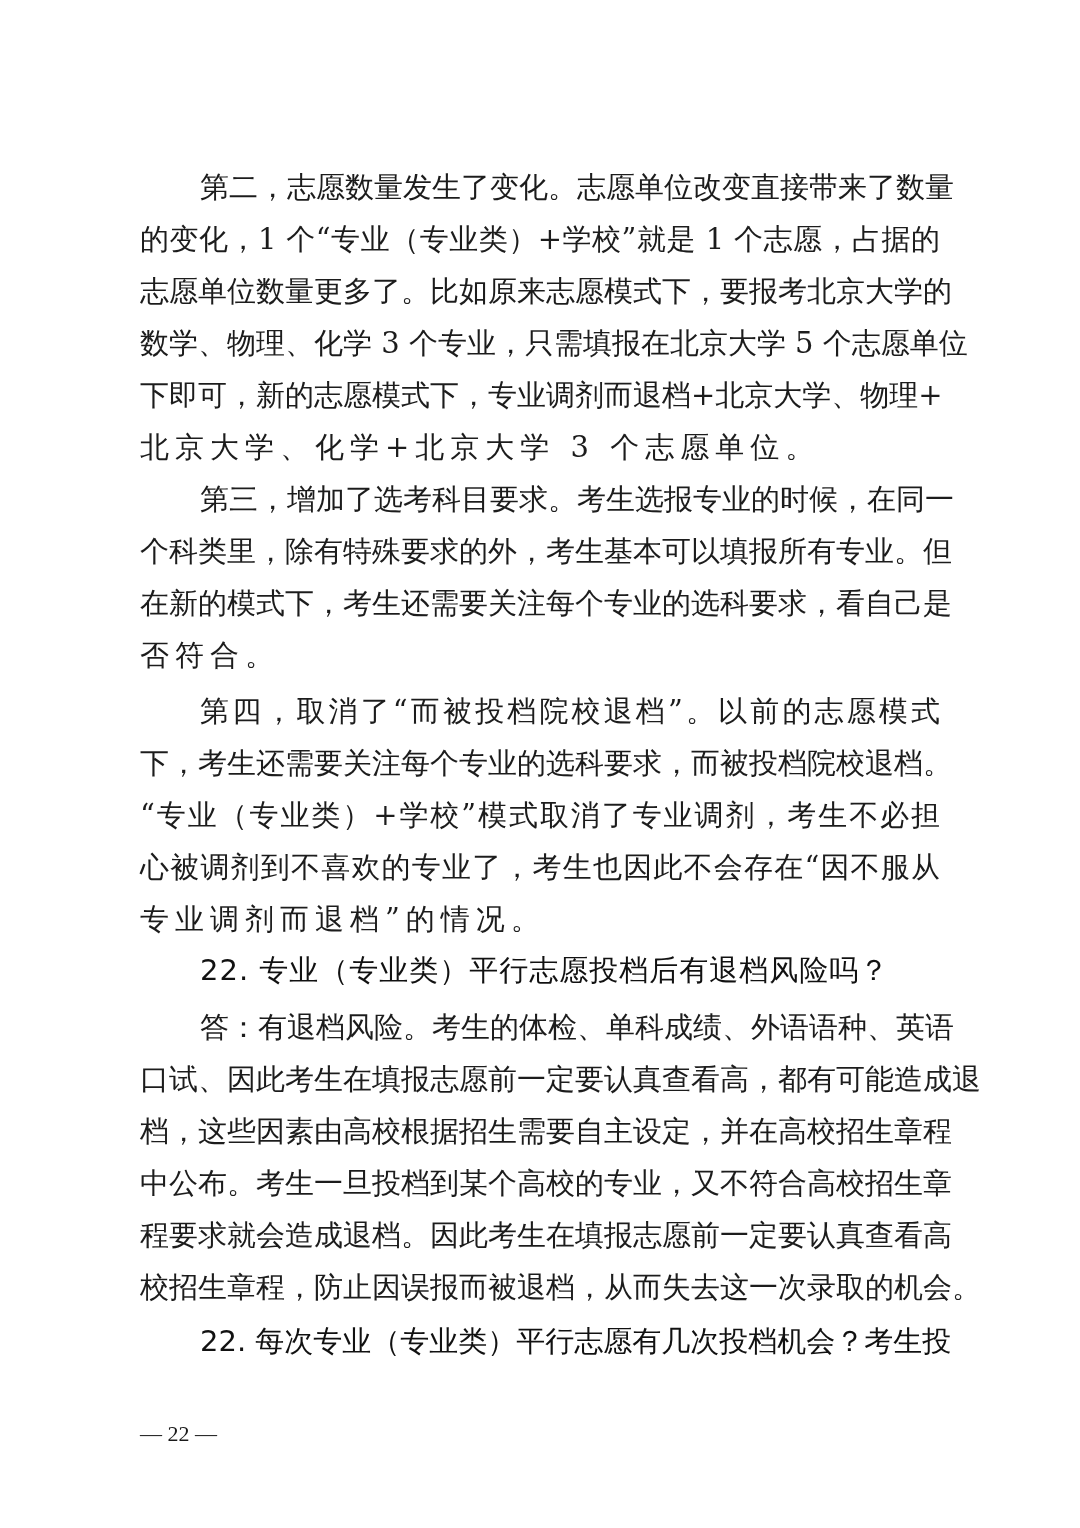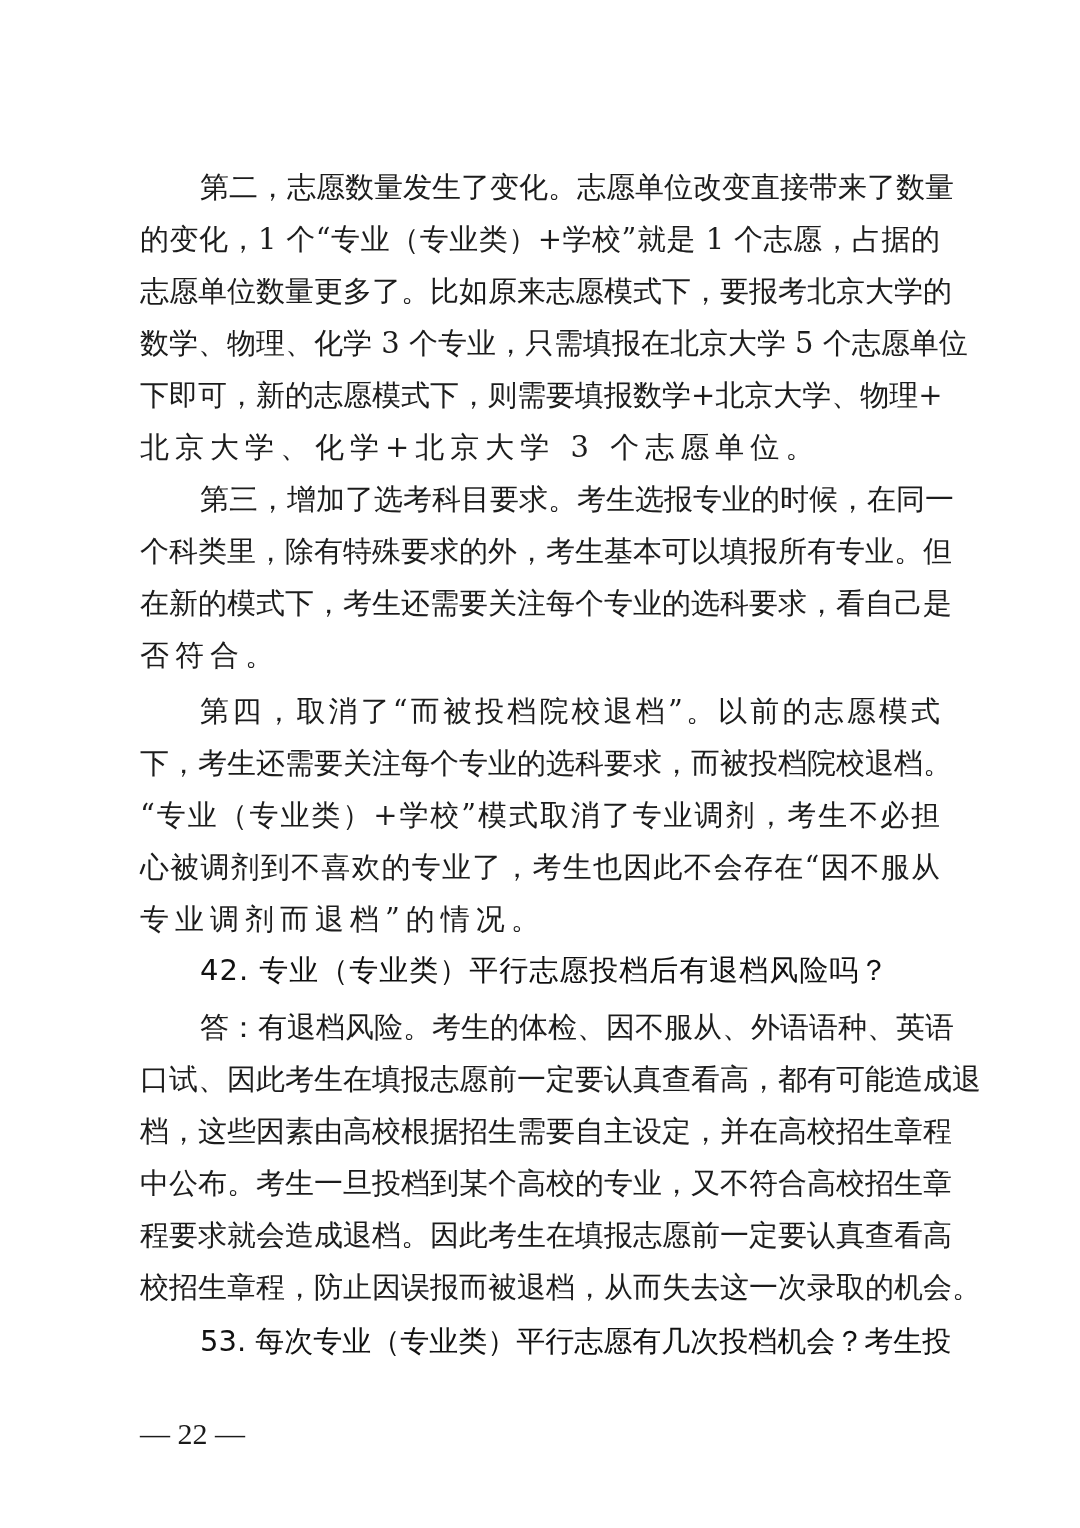--- a/index.html
+++ b/index.html
@@ -47,64 +47,64 @@
       font-family: "DejaVu Sans", "Liberation Sans", sans-serif;
       color: #111111;
       font-size: 29px;
     }
     .page-number {
       position: absolute;
       left: 140px;
       top: 1414px;
       height: 40px;
       line-height: 40px;
-      font-size: 30px;
+      font-size: 22px;
       font-family: "Liberation Serif", "DejaVu Serif", serif;
       color: #1a1a1a;
       white-space: nowrap;
     }
   </style>
 </head>
 <body>
 
 <div class="page">
 
   <div>
     <div class="line indent" style="top:161px">第二，志愿数量发生了变化。志愿单位改变直接带来了数量</div>
     <div class="line" style="top:213px">的变化，1 个“专业（专业类）+学校”就是 1 个志愿，占据的</div>
     <div class="line" style="top:265px">志愿单位数量更多了。比如原来志愿模式下，要报考北京大学的</div>
     <div class="line" style="top:317px">数学、物理、化学 3 个专业，只需填报在北京大学 5 个志愿单位</div>
-    <div class="line" style="top:369px">下即可，新的志愿模式下，则需要填报数学+北京大学、物理+</div>
+    <div class="line" style="top:369px">下即可，新的志愿模式下，专业调剂而退档+北京大学、物理+</div>
     <div class="line last" style="top:421px">北京大学、化学+北京大学 3 个志愿单位。</div>
   </div>
 
   <div>
     <div class="line indent" style="top:473px">第三，增加了选考科目要求。考生选报专业的时候，在同一</div>
     <div class="line" style="top:525px">个科类里，除有特殊要求的外，考生基本可以填报所有专业。但</div>
     <div class="line" style="top:577px">在新的模式下，考生还需要关注每个专业的选科要求，看自己是</div>
     <div class="line last" style="top:629px">否符合。</div>
   </div>
 
   <div>
     <div class="line indent" style="top:685px">第四，取消了“而被投档院校退档”。以前的志愿模式</div>
     <div class="line" style="top:737px">下，考生还需要关注每个专业的选科要求，而被投档院校退档。</div>
     <div class="line" style="top:789px">“专业（专业类）+学校”模式取消了专业调剂，考生不必担</div>
     <div class="line" style="top:841px">心被调剂到不喜欢的专业了，考生也因此不会存在“因不服从</div>
     <div class="line last" style="top:893px">专业调剂而退档”的情况。</div>
   </div>
 
   <div>
-    <div class="line indent heading last" style="top:944px; letter-spacing:1px;">42. 专业（专业类）平行志愿投档后有退档风险吗？</div>
-    <div class="line indent" style="top:1001px">答：有退档风险。考生的体检、因不服从、外语语种、英语</div>
+    <div class="line indent heading last" style="top:944px; letter-spacing:1px;">22. 专业（专业类）平行志愿投档后有退档风险吗？</div>
+    <div class="line indent" style="top:1001px">答：有退档风险。考生的体检、单科成绩、外语语种、英语</div>
     <div class="line" style="top:1053px">口试、因此考生在填报志愿前一定要认真查看高，都有可能造成退</div>
     <div class="line" style="top:1105px">档，这些因素由高校根据招生需要自主设定，并在高校招生章程</div>
     <div class="line" style="top:1157px">中公布。考生一旦投档到某个高校的专业，又不符合高校招生章</div>
     <div class="line" style="top:1209px">程要求就会造成退档。因此考生在填报志愿前一定要认真查看高</div>
     <div class="line" style="top:1261px">校招生章程，防止因误报而被退档，从而失去这一次录取的机会。</div>
   </div>
 
   <div>
-    <div class="line indent heading" style="top:1315px">53. 每次专业（专业类）平行志愿有几次投档机会？考生投</div>
+    <div class="line indent heading" style="top:1315px">22. 每次专业（专业类）平行志愿有几次投档机会？考生投</div>
   </div>
 
   <div class="page-number">— 22 —</div>
 
 </div>
 
 </body></html>

